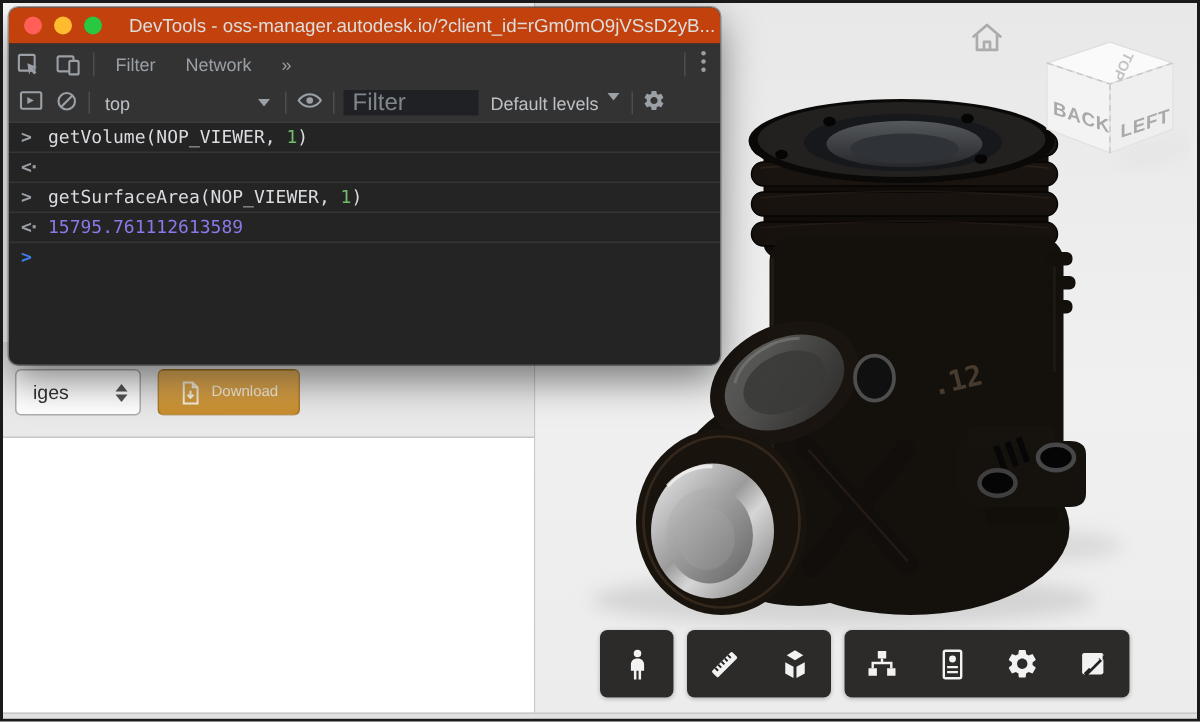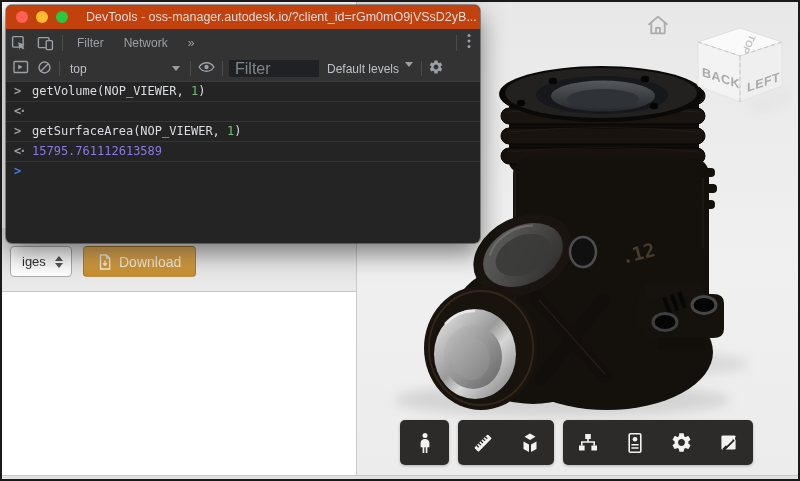--- a/index.html
+++ b/index.html
@@ -10,27 +10,27 @@
   
   .left-panel { position:absolute; left:0; top:0; width:354px; height:100%; background:#fff; }
   .left-band  { position:absolute; left:0; top:226px; width:100%; height:64px; background:#E9E9E9; border-bottom:1px solid #C7C7C7; }
   .v-divider  { position:absolute; left:354px; top:0; width:1px; height:100%; background:#C9C9C9; }
   .viewer { position:absolute; left:355px; top:0; right:0; height:100%;
             background:linear-gradient(to bottom,#E8E8E8 0%,#F0F0F0 55%,#ECECEC 100%); }
   .statusbar { position:absolute; left:0; right:0; bottom:0; height:4px; background:#E1E1E1; border-top:1px solid #C8C8C8; z-index:6; }
 
   
   .export-row { position:absolute; left:8px; top:244px; display:flex; gap:11px; align-items:center; z-index:3; }
-  .format-select { width:62px; height:31px; background:#fff; border:1px solid #ADADAD; border-radius:4px;
+  .format-select { width:84px; height:31px; background:#fff; border:1px solid #ADADAD; border-radius:4px;
                    display:flex; align-items:center; padding:0 8px 0 11px; font-size:13px; color:#333; cursor:default; }
   .format-select .lbl { flex:1; }
   .stepper { display:flex; flex-direction:column; gap:2px; align-items:center; }
   .tri-up   { width:0; height:0; border-left:4px solid transparent; border-right:4px solid transparent; border-bottom:5px solid #555; }
   .tri-down { width:0; height:0; border-left:4px solid transparent; border-right:4px solid transparent; border-top:5px solid #555; }
-  .btn-orange { height:31px; border:1px solid rgba(0,0,0,.18); border-radius:4px; color:#F7F0DE; font-size:14px;
+  .btn-orange { height:31px; border:1px solid rgba(0,0,0,.18); border-radius:4px; color:#F7F0DE; font-size:10px;
                 background:linear-gradient(rgba(255,255,255,.20),rgba(0,0,0,.10)), var(--accent-orange,#DF9E33);
                 display:flex; align-items:center; gap:7px; padding:0 14px; cursor:pointer; }
   .btn-orange svg { display:block; }
 
   
   .devtools { position:absolute; left:4px; top:3px; width:474px; height:238px; background:#242424; border-radius:6px;
               box-shadow:0 10px 26px rgba(0,0,0,.5), 0 0 0 1px rgba(0,0,0,.35); overflow:hidden; z-index:10; }
   .titlebar { height:24px; background:#c2410c; display:flex; align-items:center; padding-left:10px; }
   .light { width:12px; height:12px; border-radius:50%; margin-right:8px; }
   .light.red{background:#FF5F57;} .light.yellow{background:#FEBC2E;} .light.green{background:#28C840;}

